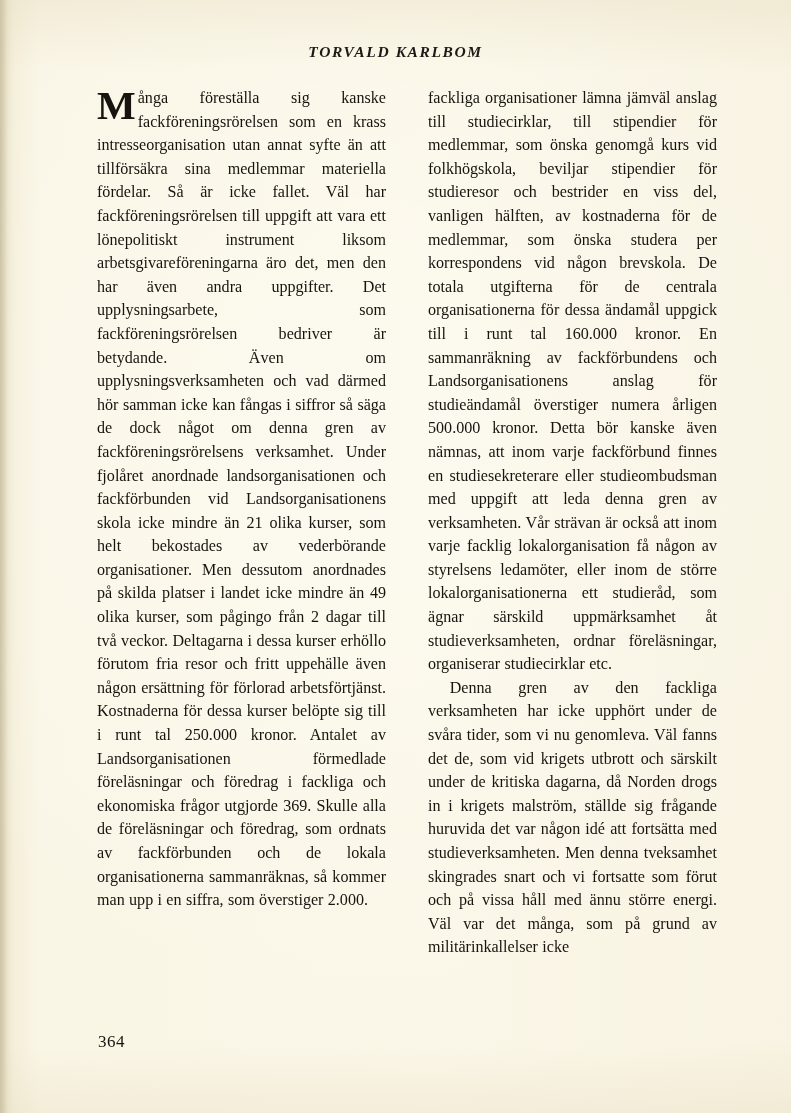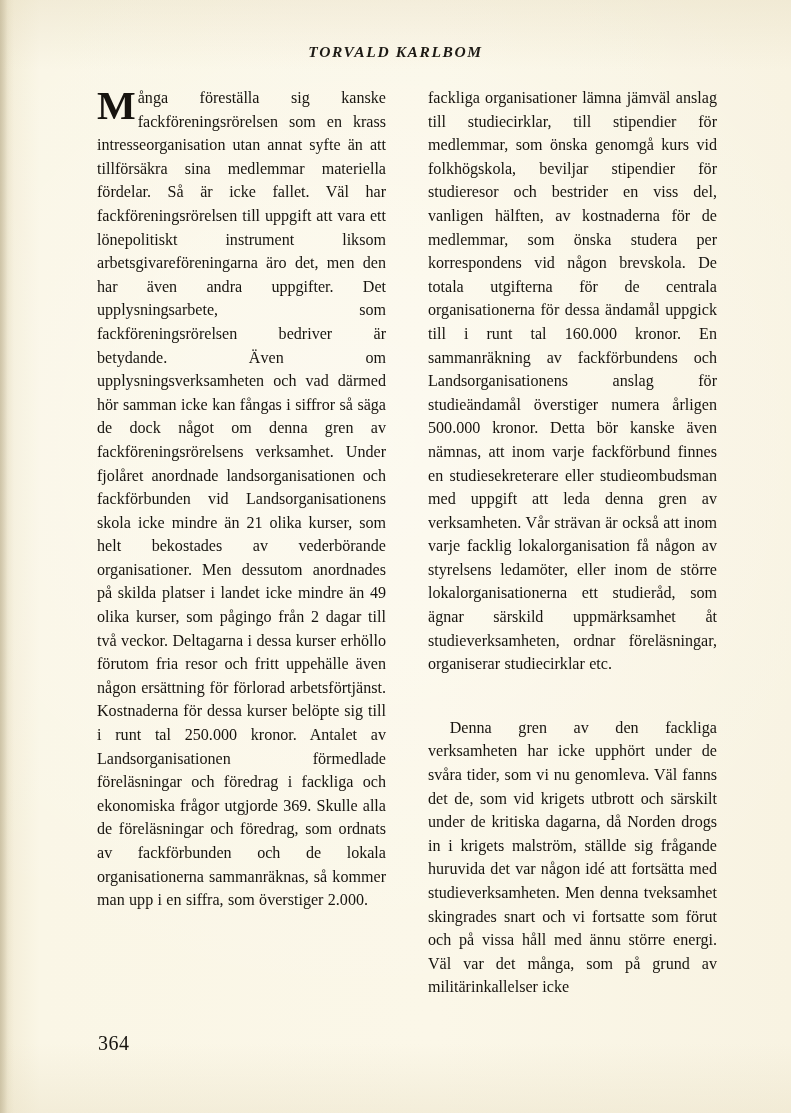--- a/index.html
+++ b/index.html
@@ -85,21 +85,20 @@
     text-align: justify;
     text-align-last: left;
     color: #17140f;
     font-family: "Liberation Serif", "DejaVu Serif", serif;
     hyphens: manual;
     -webkit-hyphens: manual;
     word-spacing: 0.02em;
   }
   .col p + p {
     text-indent: 1.35em;
-    margin-top: 40px;
   }
   .col p.no-indent {
     text-indent: 0;
   }
 
   
   .dropcap-para {
     position: relative;
   }
   .dropcap-para .dropcap {
@@ -111,21 +110,21 @@
     margin-right: 1px;
     color: #17140f;
     font-family: "Liberation Serif", "DejaVu Serif", serif;
   }
 
   
   .folio {
     position: absolute;
     left: 98px;
     top: 1032px;
-    font-size: 20px;
+    font-size: 17px;
     letter-spacing: 0.5px;
     color: #17140f;
     font-family: "Liberation Serif", "DejaVu Serif", serif;
   }
 </style>
 </head>
 <body>
 
 <div id="page">
   <div class="content">

